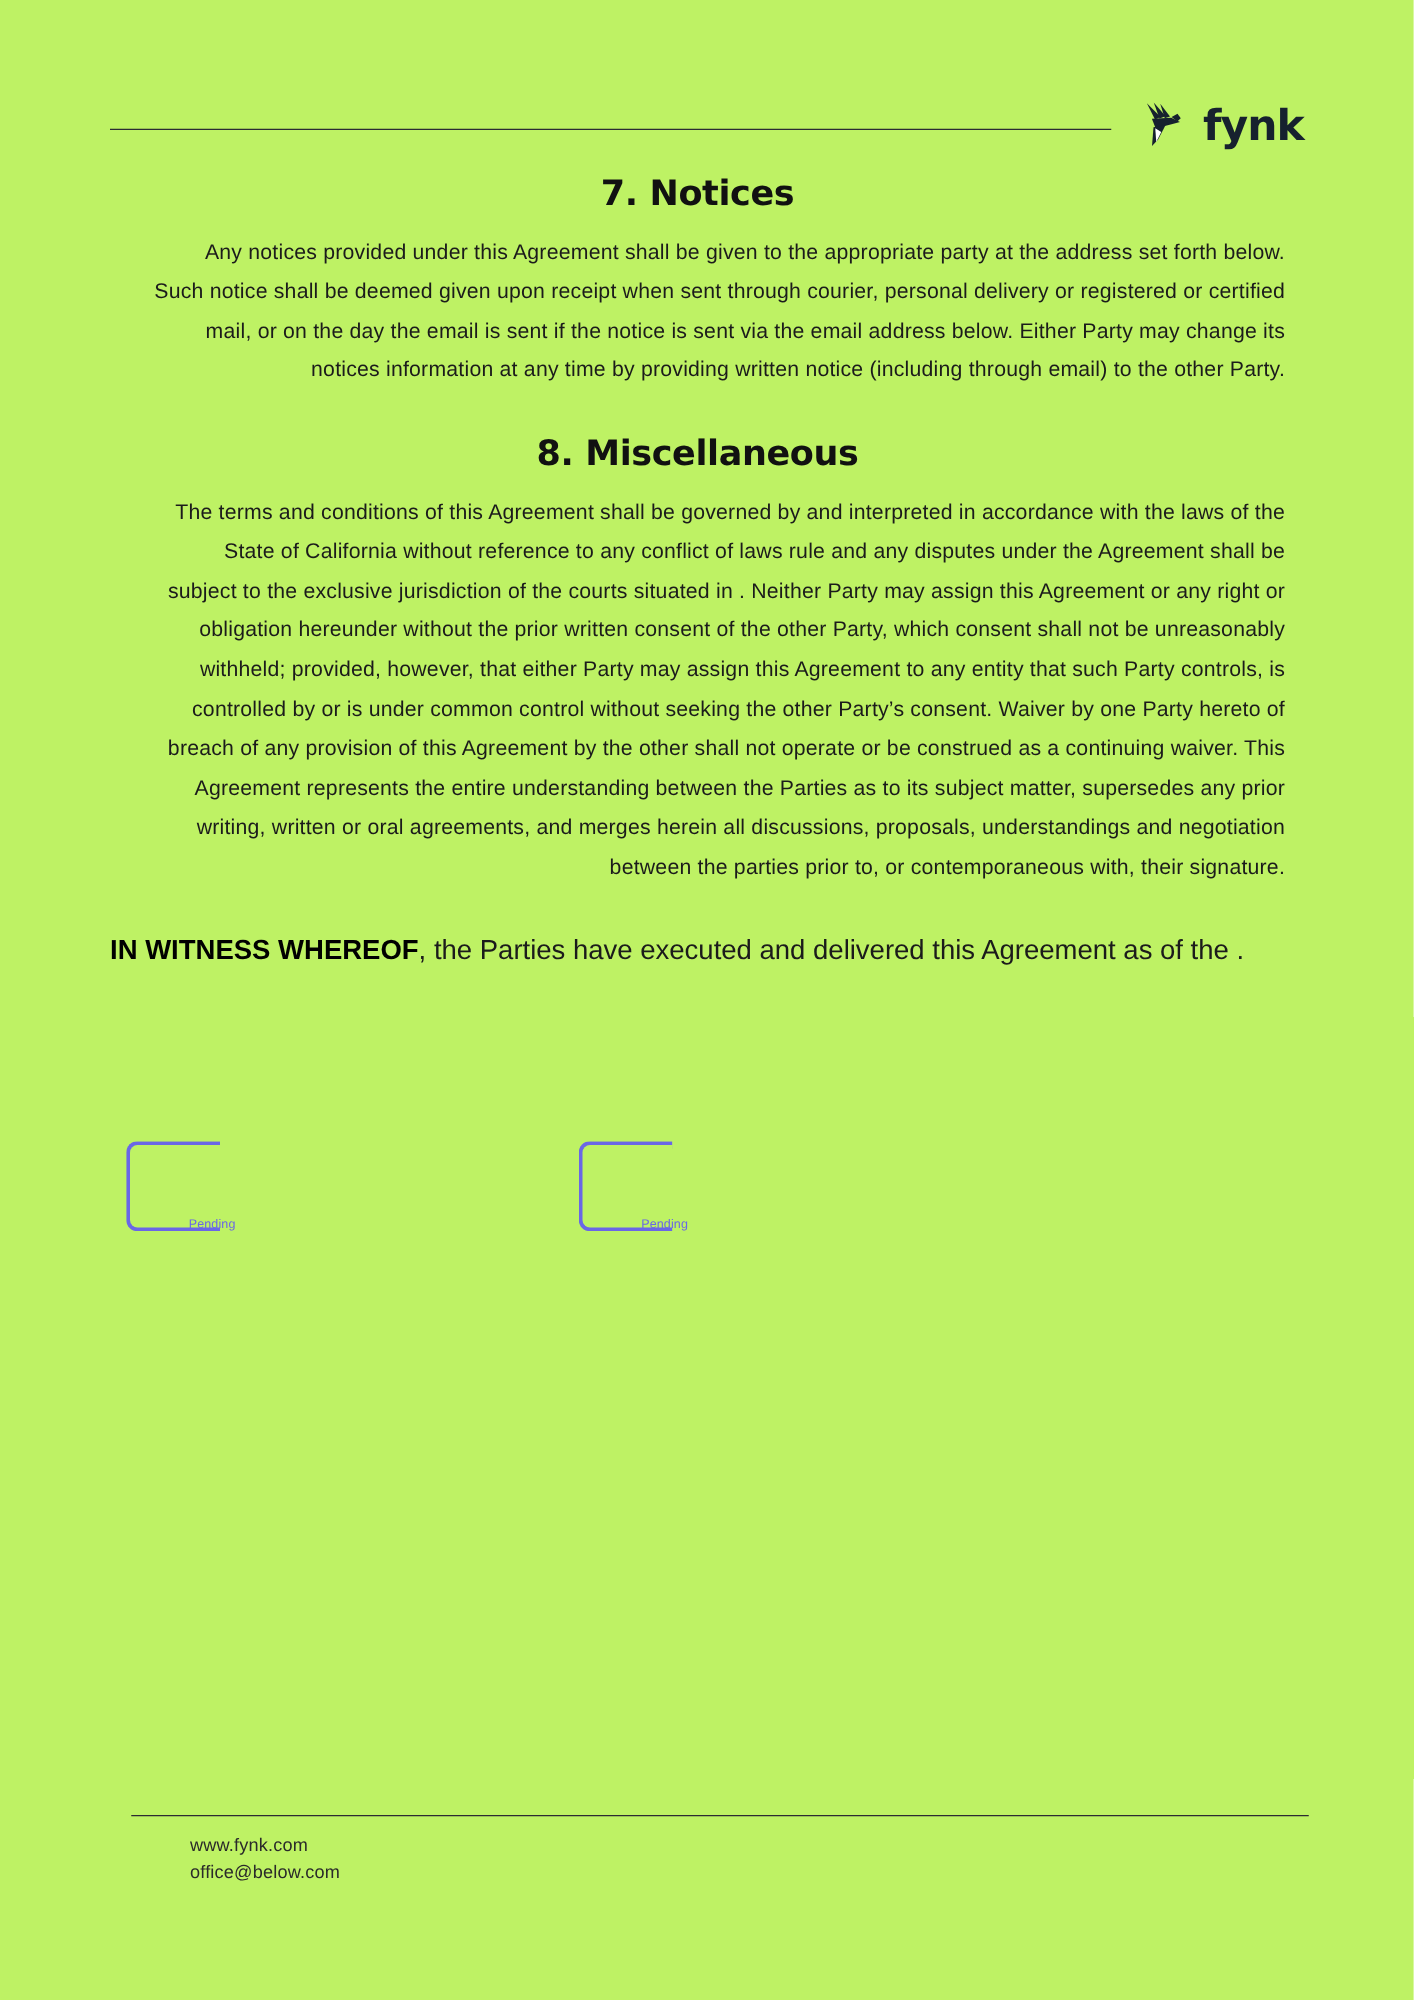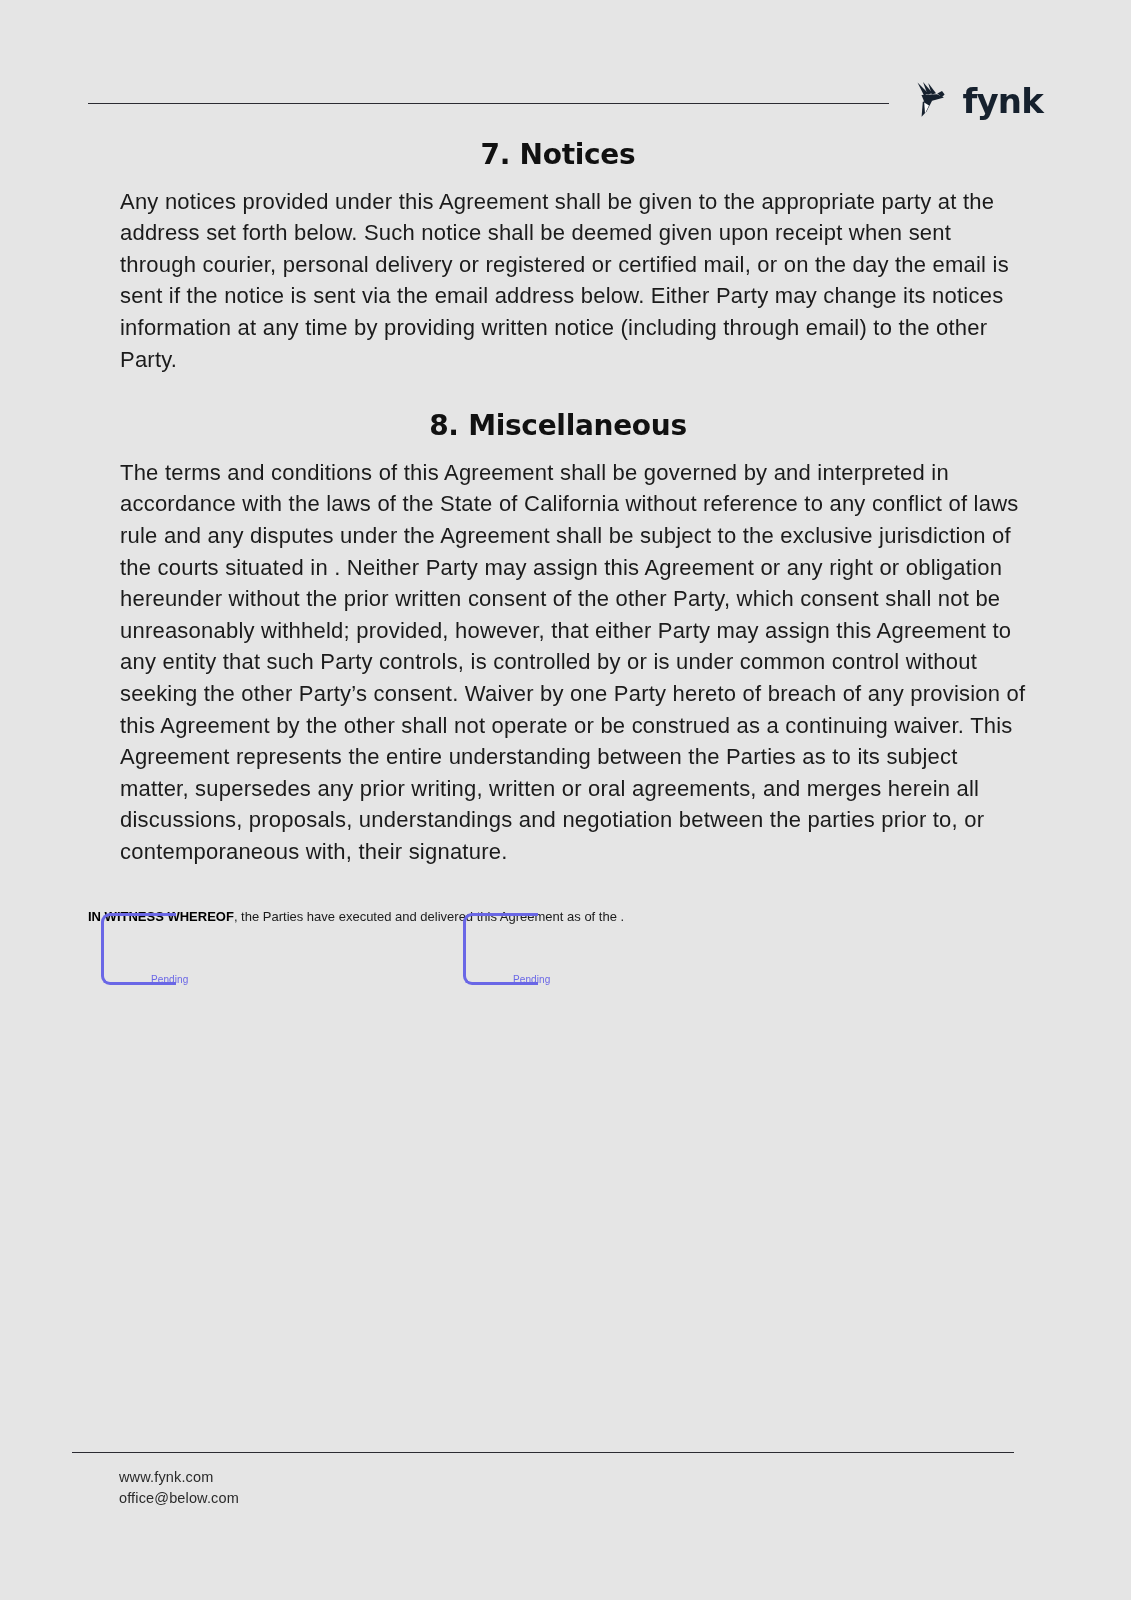--- a/index.html
+++ b/index.html
@@ -9,21 +9,21 @@
   }
   body {
     font-family: "Liberation Sans", sans-serif;
     color: #1a1a1a;
     -webkit-font-smoothing: antialiased;
   }
   .page {
     position: relative;
     width: 1131px;
     height: 1600px;
-    background: #e5e5e5;
+    background: #bef264;
     overflow: hidden;
     box-sizing: border-box;
   }
 
   
   .header {
     position: absolute;
     left: 88px;
     top: 78px;
     width: 955px;
@@ -77,29 +77,29 @@
     letter-spacing: -0.3px;
     line-height: 1.2;
     white-space: pre;
     text-align: center;
   }
   .section + .section {
     margin-top: 34px;
   }
   p.body-text {
     margin: 0 0 0 32px;
-    font-size: 22px;
+    font-size: 17px;
     line-height: 31.6px;
     color: #1b1b1b;
-    text-align: left;
+    text-align: right;
     letter-spacing: 0.01em;
   }
   .witness {
     margin: 34px 0 0 0;
-    font-size: 13px;
+    font-size: 22px;
     line-height: 31.6px;
     color: #1b1b1b;
   }
   .witness .lead {
     font-weight: 700;
     color: #000000;
   }
 
   
   .signature-row {
@@ -138,21 +138,21 @@
     font-size: 10px;
     color: #6a67e6;
     line-height: 1;
     letter-spacing: 0.01em;
     white-space: nowrap;
   }
 
   
   .footer {
     position: absolute;
-    left: 72px;
+    left: 105px;
     top: 1452px;
     width: 942px;
   }
   .footer-rule {
     height: 0;
     border-top: 1.6px solid #2b2b32;
     width: 100%;
   }
   .footer-lines {
     margin-top: 14px;

